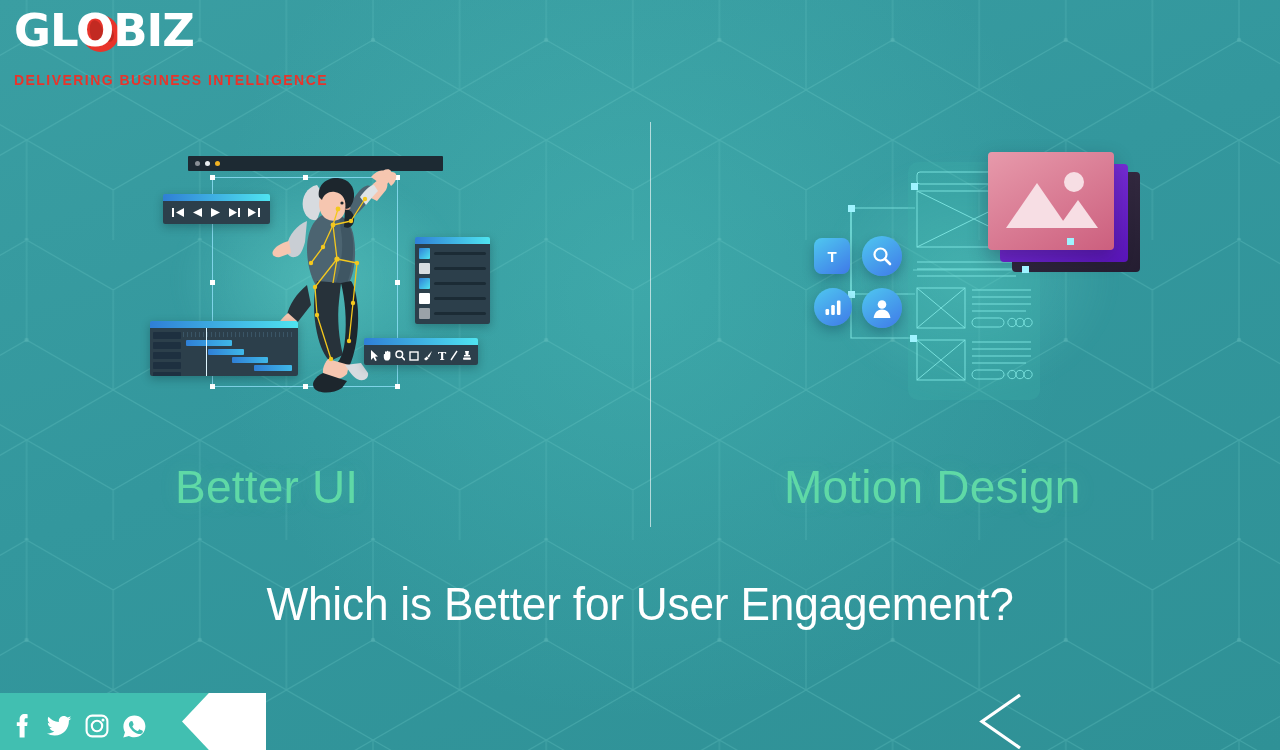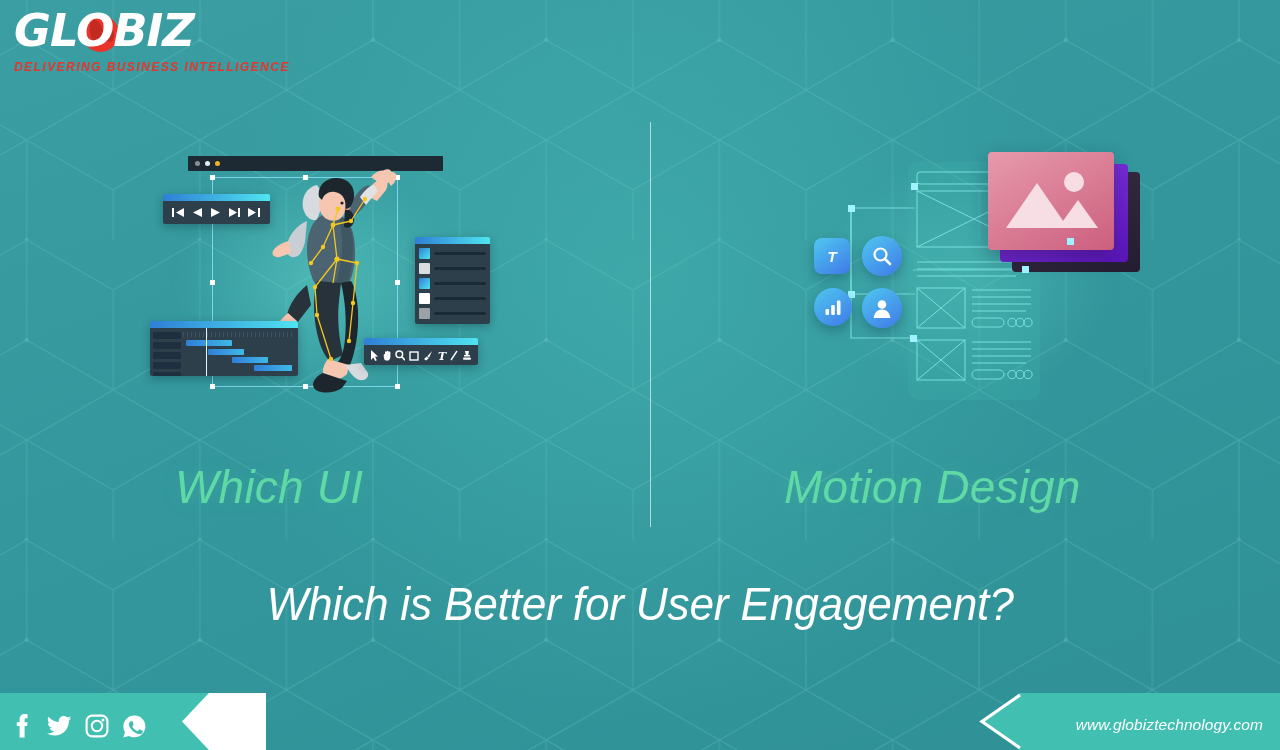--- a/index.html
+++ b/index.html
@@ -12,21 +12,20 @@
   }
 
   
   .canvas {
     position:absolute; inset:0;
     width:1280px; height:750px;
     background:
       radial-gradient(circle at 50% 38%, rgba(86,206,196,.30) 0%, rgba(86,206,196,0) 55%),
       linear-gradient(160deg,#3a9ea2 0%,#33979d 45%,#2f9196 100%);
     overflow:hidden;
-    font-style:italic;
   }
 
   
   .bg-pattern {
     position:absolute; inset:-60px;
     opacity:.5;
     pointer-events:none;
   }
 
   
@@ -45,23 +44,23 @@
     content:""; position:absolute; left:8px; top:5px;
     width:13px; height:24px; border-radius:50% 50% 45% 45%;
     background:#c22a22; transform:rotate(-12deg);
   }
   .logo-globe::after{
     content:""; position:absolute; left:23px; top:14px;
     width:9px; height:13px; border-radius:50%;
     background:#c22a22;
   }
   .logo-tag {
-    position:relative; z-index:3; margin-top:7px;
+    position:relative; z-index:3; margin-top:19px;
     font-family:"Liberation Sans", sans-serif;
-    font-size:12px; font-weight:bold; letter-spacing:1.45px;
+    font-size:14px; font-weight:bold; letter-spacing:1.45px;
     color:#e8342b; white-space:nowrap;
   }
 
   
   .divider {
     position:absolute; left:650px; top:122px;
     width:1px; height:405px; background:rgba(255,255,255,.62);
   }
   .vs-circle {
     position:absolute; left:591px; top:268px;
@@ -505,21 +504,21 @@
     <div class="icon-chip rd" style="left:72px;top:146px;width:40px;height:40px;">
       <svg width="22" height="22" viewBox="0 0 22 22">
         <circle cx="11" cy="7.5" r="4.3" fill="#fff"></circle>
         <path d="M2.6 21 C3.4 15.4 6.8 12.6 11 12.6 C15.2 12.6 18.6 15.4 19.4 21 Z" fill="#fff"></path>
       </svg>
     </div>
   </div>
 
   <div class="divider"></div>
 
-  <div class="side-label" id="label-left">Which UI</div>
+  <div class="side-label" id="label-left">Better UI</div>
   <div class="side-label" id="label-right">Motion Design</div>
 
   <div class="headline">Which is Better for User Engagement?</div>
 
   <div class="bottom-left">
     <div class="socials">
       <svg width="20" height="26" viewBox="0 0 20 26">
         <path d="M13.6 9.2 H10.6 V6.8 c0-1 .4-1.6 1.6-1.6 h1.4 V1.2 C13.2 1.1 12 1 10.8 1 C7.6 1 5.6 2.9 5.6 6.4 V9.2 H2.8 V13 H5.6 V24.5 H10.6 V13 H13.1 Z" fill="#fff"></path>
       </svg>
       <svg width="25" height="22" viewBox="0 0 25 22">
@@ -531,20 +530,17 @@
         <circle cx="18" cy="6" r="1.5" fill="#fff"></circle>
       </svg>
       <svg width="25" height="25" viewBox="0 0 25 25">
         <path d="M12.4 1.4 C6.3 1.4 1.4 6.3 1.4 12.4 c0 2.1.6 4.1 1.6 5.8 L1.3 23.6 l5.6-1.7 c1.6.9 3.5 1.4 5.5 1.4 6.1 0 11-4.9 11-11 0-6.1-4.9-10.9-11-10.9 Z" fill="#fff"></path>
         <path d="M9.1 7.2 c-.3 0-.7.1-1 .5 -.4.4-1.2 1.2-1.2 2.8 0 1.7 1.2 3.3 1.4 3.5 .2.2 2.4 3.8 5.9 5.2 2.9 1.1 3.5.9 4.1.9 .6-.1 2-.8 2.3-1.6 .3-.8.3-1.5.2-1.6 -.1-.2-.3-.2-.7-.4 -.3-.2-2-1-2.3-1.1 -.3-.1-.5-.2-.7.2 -.2.3-.8 1.1-1 1.3 -.2.2-.4.2-.7.1 -.4-.2-1.5-.6-2.9-1.8 -1.1-.9-1.8-2.1-2-2.5 -.2-.3 0-.5.1-.7 .2-.2.4-.4.5-.6 .2-.2.2-.4.4-.6 .1-.3 0-.5 0-.7 -.1-.2-.7-1.9-1-2.5 -.3-.5-.5-.5-.7-.5 Z" fill="#41bfb1"></path>
       </svg>
     </div>
     <div class="bottom-left-arrow"></div>
   </div>
 
-  <div class="bottom-right">
-    <div class="site-url">www.globiztechnology.com</div>
-  </div>
   <svg class="bottom-right-chev" viewBox="0 0 46 57">
     <path d="M44 2 L6 28.5 L44 55" fill="none" stroke="#ffffff" stroke-width="3.2"></path>
   </svg>
 
 </div>
 
 </body></html>

